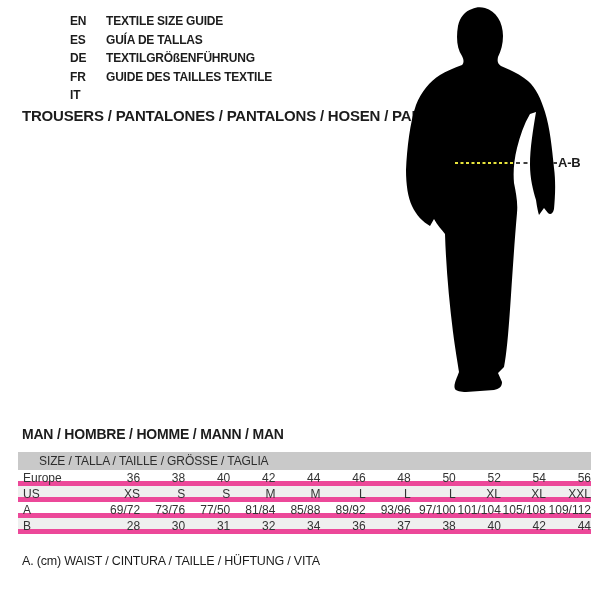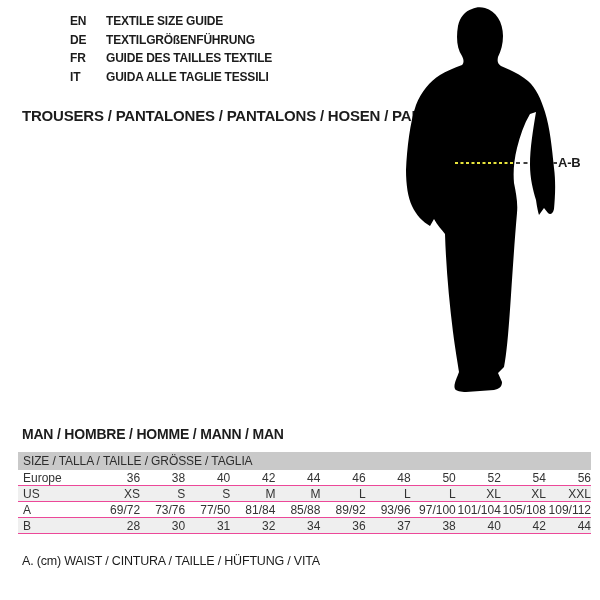--- a/index.html
+++ b/index.html
@@ -13,49 +13,52 @@
   .lang-code{width:36px;margin-left:48px;}
   
   .category-title{position:absolute;left:22px;top:107px;font-size:15px;font-weight:bold;letter-spacing:-0.2px;white-space:nowrap;}
   
   .figure-svg{position:absolute;left:0;top:0;width:600px;height:600px;}
   .ab-label{position:absolute;left:558px;top:155px;font-size:13px;font-weight:bold;letter-spacing:-0.2px;}
   
   .man-title{position:absolute;left:22px;top:426px;font-size:14px;font-weight:bold;letter-spacing:-0.2px;white-space:nowrap;}
   
   .size-table{position:absolute;left:18px;top:452px;width:573px;font-size:12px;color:#333;}
-  .tbl-header{height:18px;line-height:18px;padding-left:5px;background:#c9c9c9;color:#2d2d2d;letter-spacing:-0.1px;}
-  .tbl-row{display:flex;height:16px;line-height:16px;border-bottom:1px solid #ec4899;box-sizing:border-box;}
+  .tbl-header{height:18px;line-height:18px;padding-left:21px;background:#c9c9c9;color:#2d2d2d;letter-spacing:-0.1px;}
+  .tbl-row{display:flex;height:16px;line-height:16px;border-bottom:5px solid #ec4899;box-sizing:border-box;}
   .tbl-row.alt{background:#efefef;}
   .row-label{width:77px;padding-left:5px;box-sizing:border-box;text-align:left;}
   .cell{flex:1;text-align:right;white-space:nowrap;}
   
   .notes{position:absolute;left:22px;top:552px;font-size:12.5px;font-weight:normal;letter-spacing:-0.2px;line-height:18.5px;}
 </style>
 </head>
 <body>
 
 <div class="page">
 
   <div class="lang-block">
     <div class="lang-row">
       <span class="lang-code">EN</span>
       <span class="lang-label">TEXTILE SIZE GUIDE</span>
     </div>
     <div class="lang-row">
+      <span class="lang-code">ES</span>
+      <span class="lang-label">GUÍA DE TALLAS</span>
+    </div>
+    <div class="lang-row">
       <span class="lang-code">DE</span>
       <span class="lang-label">TEXTILGRÖßENFÜHRUNG</span>
     </div>
     <div class="lang-row">
       <span class="lang-code">FR</span>
       <span class="lang-label">GUIDE DES TAILLES TEXTILE</span>
     </div>
     <div class="lang-row">
       <span class="lang-code">IT</span>
-      <span class="lang-label">GUIDA ALLE TAGLIE TESSILI</span>
     </div>
   </div>
 
   <div class="category-title">TROUSERS / PANTALONES / PANTALONS / HOSEN / PANTALONI</div>
 
   <svg class="figure-svg" viewBox="0 0 600 600" aria-hidden="true">
     <path fill="#000000" stroke="none" d="
       M472,9
       C465,11 460,17 458,26
       C456,38 457,49 462,56

